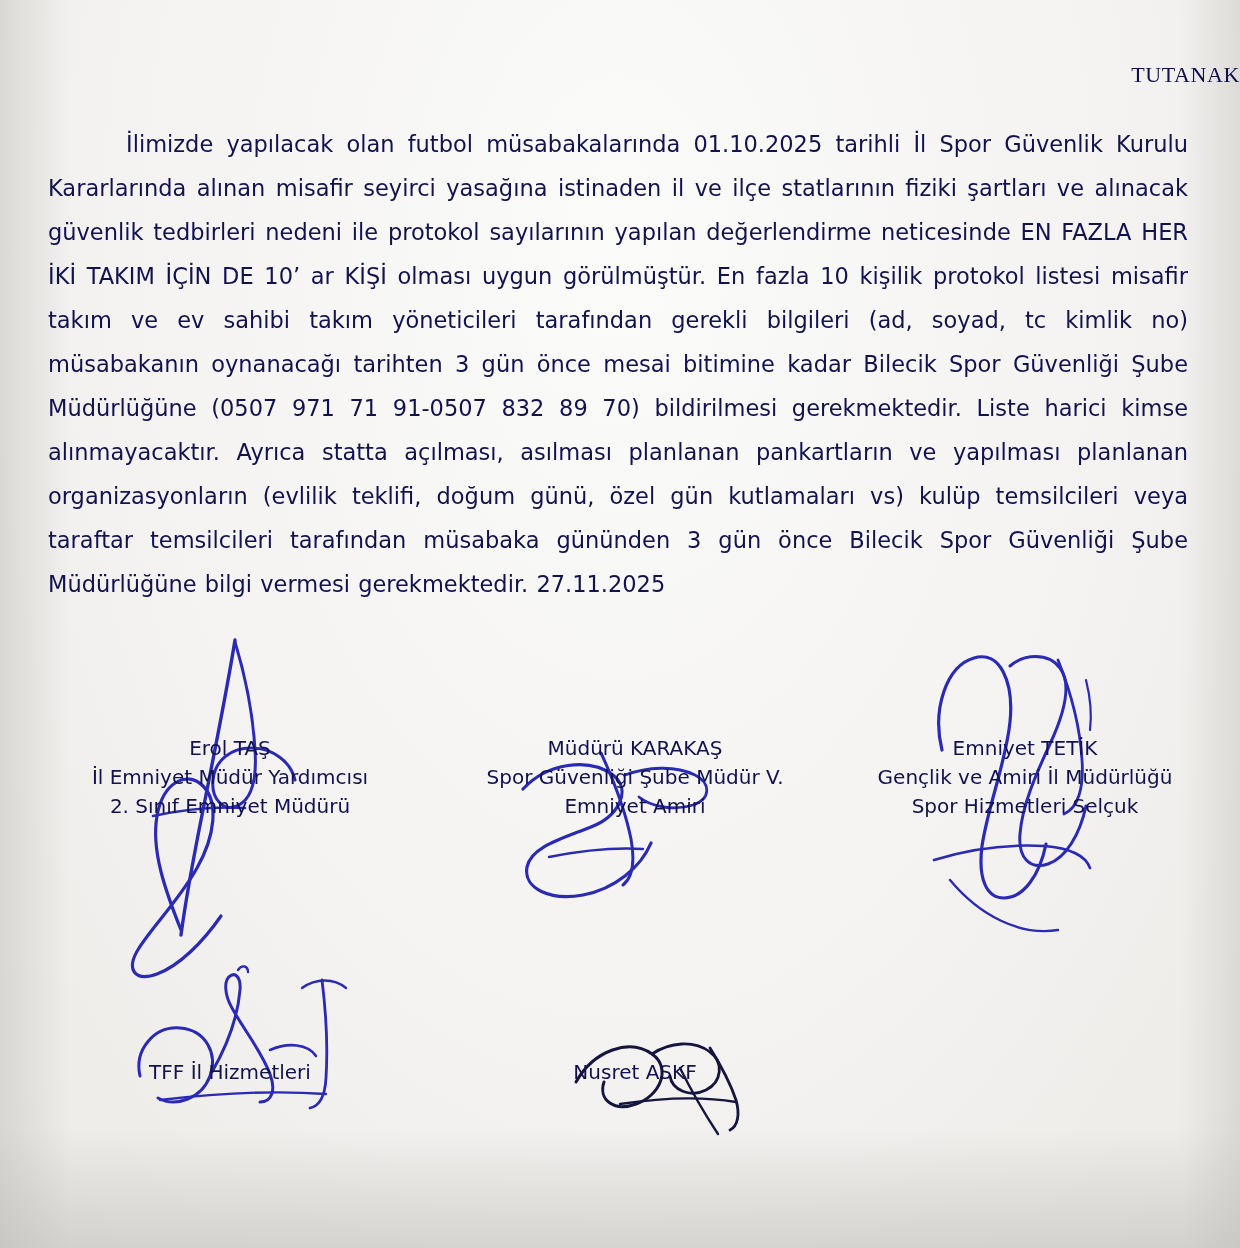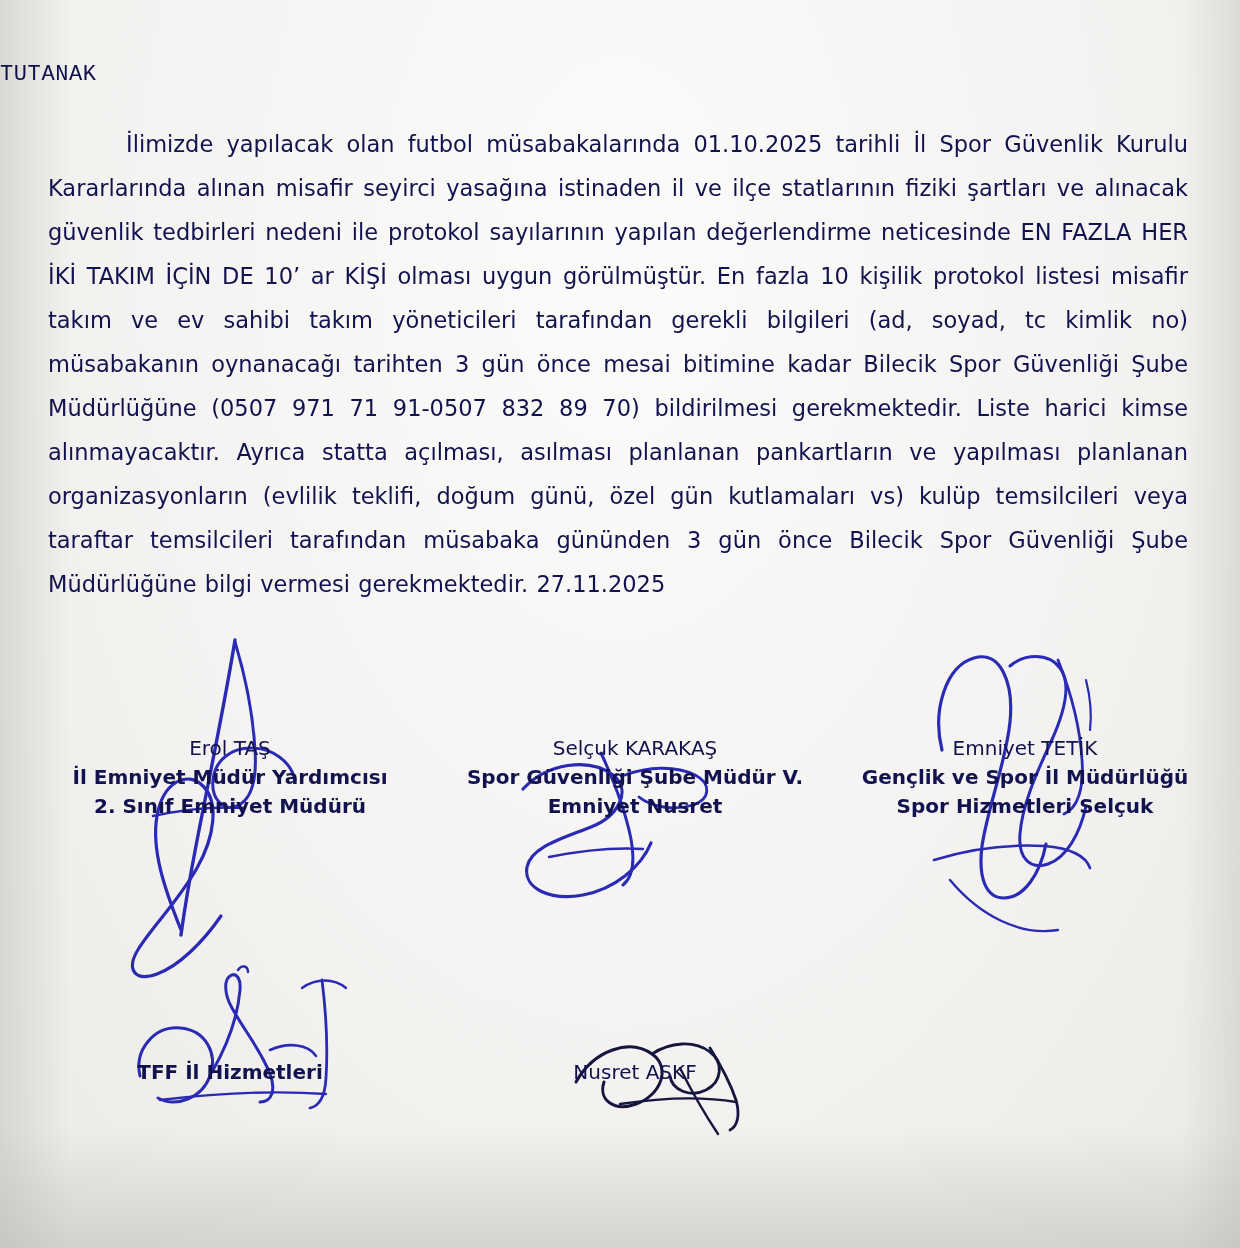--- a/index.html
+++ b/index.html
@@ -37,25 +37,25 @@
     position: absolute;
     left: 0; right: 0; bottom: 0; height: 120px;
     background: linear-gradient(to top, rgba(186,184,180,0.5), rgba(186,184,180,0));
     pointer-events: none;
   }
   .doc-title {
     position: absolute;
     top: 62px;
     left: 0;
     right: 0;
-    text-align: left;
+    text-align: right;
     font-size: 22px;
     letter-spacing: 0.6px;
     color: #10104a;
-    font-family: Liberation Mono, monospace;
+    font-family: Liberation Serif, serif;
   }
   .body-text {
     position: absolute;
     top: 122px;
     left: 48px;
     width: 1140px;
     font-size: 22.5px;
     line-height: 44px;
     color: #12124e;
     text-align: justify;
@@ -79,21 +79,21 @@
     font-size: 20px;
     line-height: 29px;
     font-family: "DejaVu Sans", sans-serif;
   }
   .r1-c1 { width: 430px; margin-left: 15px; }
   .r1-c2 { width: 380px; }
   .r1-c3 { width: 400px; }
   .r2-c1 { width: 430px; margin-left: 15px; }
   .r2-c2 { width: 380px; }
   .sig-name { white-space: nowrap; }
-  .sig-line { white-space: nowrap; font-weight: bold; }
+  .sig-line { white-space: nowrap; }
 
   
   .ink {
     position: absolute;
     pointer-events: none;
   }
   .ink svg { display: block; overflow: visible; }
   .ink path {
     fill: none;
     stroke: #2a2ab4;
@@ -172,27 +172,27 @@
     </svg>
   </div>
 
   <div class="sig-row sig-row-1">
     <div class="sig-col r1-c1">
       <div class="sig-name">Erol TAŞ</div>
       <div class="sig-line">İl Emniyet Müdür Yardımcısı</div>
       <div class="sig-line">2. Sınıf Emniyet Müdürü</div>
     </div>
     <div class="sig-col r1-c2">
-      <div class="sig-name">Selçuk KARAKAŞ</div>
+      <div class="sig-name">Müdürü KARAKAŞ</div>
       <div class="sig-line">Spor Güvenliği Şube Müdür V.</div>
-      <div class="sig-line">Emniyet Nusret</div>
+      <div class="sig-line">Emniyet Amiri</div>
     </div>
     <div class="sig-col r1-c3">
       <div class="sig-name">Emniyet TETİK</div>
-      <div class="sig-line">Gençlik ve Spor İl Müdürlüğü</div>
+      <div class="sig-line">Gençlik ve Amiri İl Müdürlüğü</div>
       <div class="sig-line">Spor Hizmetleri Selçuk</div>
     </div>
   </div>
 
   <div class="sig-row sig-row-2">
     <div class="sig-col r2-c1">
       <div class="sig-line">TFF İl Hizmetleri</div>
     </div>
     <div class="sig-col r2-c2">
       <div class="sig-name">Nusret ASKF</div>

